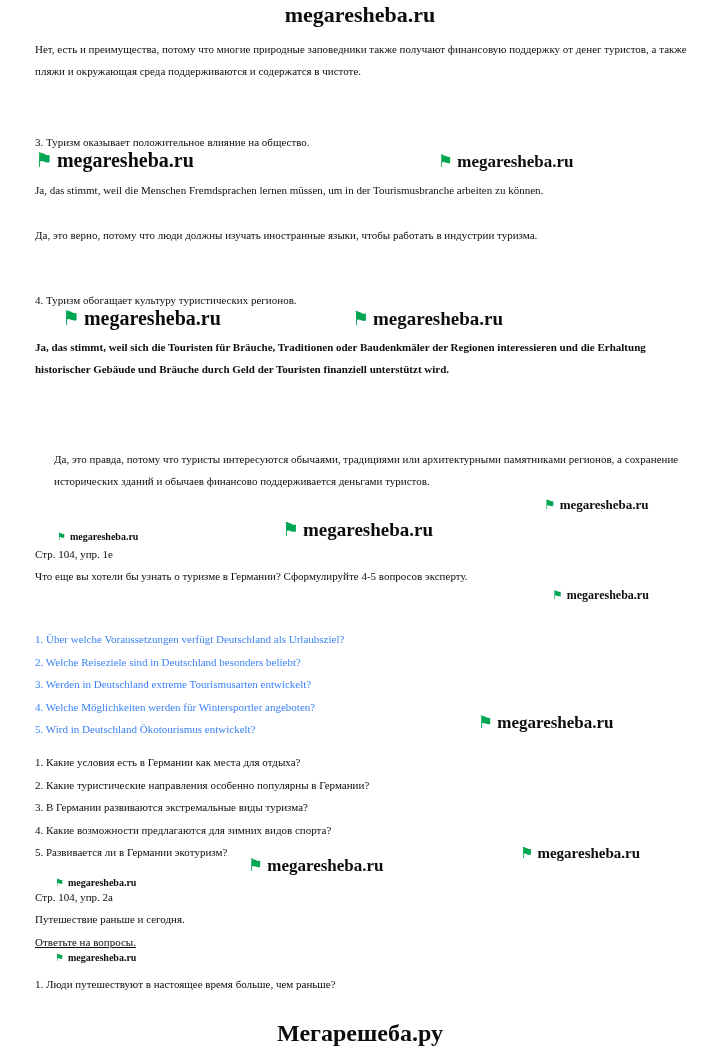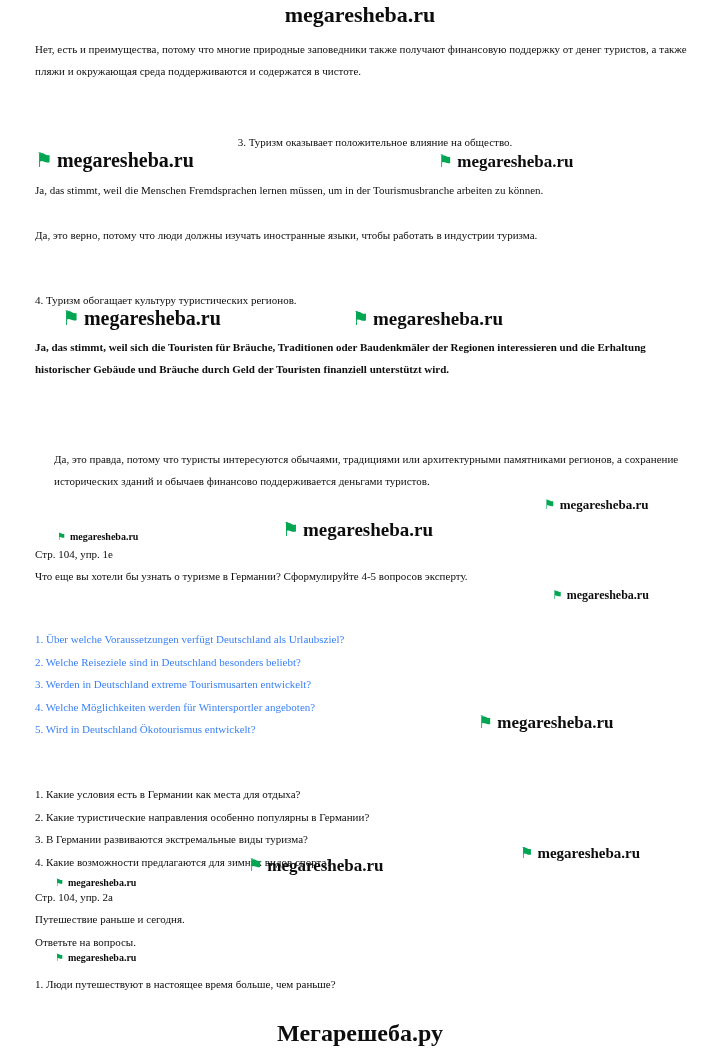--- a/index.html
+++ b/index.html
@@ -30,21 +30,21 @@
 </style>
 </head>
 <body>
 
 <div class="page">
 
   <div class="abs center bold" style="top:2px; font-size:22px;">megaresheba.ru</div>
 
   <div class="abs txt" style="top:38px; left:35px; width:668px;">Нет, есть и преимущества, потому что многие природные заповедники также получают финансовую поддержку от денег туристов, а также пляжи и окружающая среда поддерживаются и содержатся в чистоте.</div>
 
-  <div class="abs txt" style="top:131px; left:35px; width:680px;text-align:center;">3. Туризм оказывает положительное влияние на общество.</div>
+  <div class="abs txt" style="top:131px; left:35px; width:680px;">3. Туризм оказывает положительное влияние на общество.</div>
 
   <span class="abs wm" style="top:148px; left:35px; font-size:20px;"><span class="ic" style="color: rgb(0, 166, 81);">⚑</span><span>megaresheba.ru</span></span>
   <span class="abs wm" style="top:151px; left:438px; font-size:17px;"><span class="ic" style="color: rgb(0, 166, 81);">⚑</span><span>megaresheba.ru</span></span>
 
   <div class="abs txt" style="top:179px; left:35px; width:645px;">Ja, das stimmt, weil die Menschen Fremdsprachen lernen müssen, um in der Tourismusbranche arbeiten zu können.</div>
   <div class="abs txt" style="top:224px; left:35px; width:668px;">Да, это верно, потому что люди должны изучать иностранные языки, чтобы работать в индустрии туризма.</div>
 
   <div class="abs txt" style="top:289px; left:35px; width:680px;">4. Туризм обогащает культуру туристических регионов.</div>
 
   <span class="abs wm" style="top:306px; left:62px; font-size:20px;"><span class="ic" style="color: rgb(0, 166, 81);">⚑</span><span>megaresheba.ru</span></span>
@@ -65,34 +65,35 @@
   <div class="abs txt de-q" style="top:628px; left:35px; width:680px;">
     <div class="q-line">1. Über welche Voraussetzungen verfügt Deutschland als Urlaubsziel?</div>
     <div class="q-line">2. Welche Reiseziele sind in Deutschland besonders beliebt?</div>
     <div class="q-line">3. Werden in Deutschland extreme Tourismusarten entwickelt?</div>
     <div class="q-line">4. Welche Möglichkeiten werden für Wintersportler angeboten?</div>
     <div class="q-line">5. Wird in Deutschland Ökotourismus entwickelt?</div>
   </div>
 
   <span class="abs wm" style="top:712px; left:478px; font-size:17px;"><span class="ic" style="color: rgb(0, 166, 81);">⚑</span><span>megaresheba.ru</span></span>
 
-  <div class="abs txt" style="top:751px; left:35px; width:680px;margin-top:32px;">
+  <div class="abs txt" style="top:751px; left:35px; width:680px;">
     <div class="q-line">1. Какие условия есть в Германии как места для отдыха?</div>
     <div class="q-line">2. Какие туристические направления особенно популярны в Германии?</div>
     <div class="q-line">3. В Германии развиваются экстремальные виды туризма?</div>
     <div class="q-line">4. Какие возможности предлагаются для зимних видов спорта?</div>
+    <div class="q-line">5. Развивается ли в Германии экотуризм?</div>
   </div>
 
   <span class="abs wm" style="top:844px; left:520px; font-size:15px;"><span class="ic" style="color: rgb(0, 166, 81);">⚑</span><span>megaresheba.ru</span></span>
   <span class="abs wm" style="top:855px; left:248px; font-size:17px;"><span class="ic" style="color: rgb(0, 166, 81);">⚑</span><span>megaresheba.ru</span></span>
   <span class="abs wm" style="top:877px; left:55px; font-size:10px;"><span class="ic" style="color: rgb(0, 166, 81);">⚑</span><span>megaresheba.ru</span></span>
 
   <div class="abs txt" style="top:886px; left:35px;">Стр. 104, упр. 2а</div>
   <div class="abs txt" style="top:908px; left:35px;">Путешествие раньше и сегодня.</div>
-  <div class="abs txt" style="top:931px; left:35px;">Ответьте на вопросы.</div>
+  <div class="abs txt" style="top:931px; left:35px;text-decoration:underline;">Ответьте на вопросы.</div>
 
   <span class="abs wm" style="top:952px; left:55px; font-size:10px;"><span class="ic" style="color: rgb(0, 166, 81);">⚑</span><span>megaresheba.ru</span></span>
 
   <div class="abs txt" style="top:973px; left:35px; width:680px;">1. Люди путешествуют в настоящее время больше, чем раньше?</div>
 
   <div class="abs center bold" style="top:1020px; font-size:24px;">Мегарешеба.ру</div>
 
 </div>
 
 </body></html>

